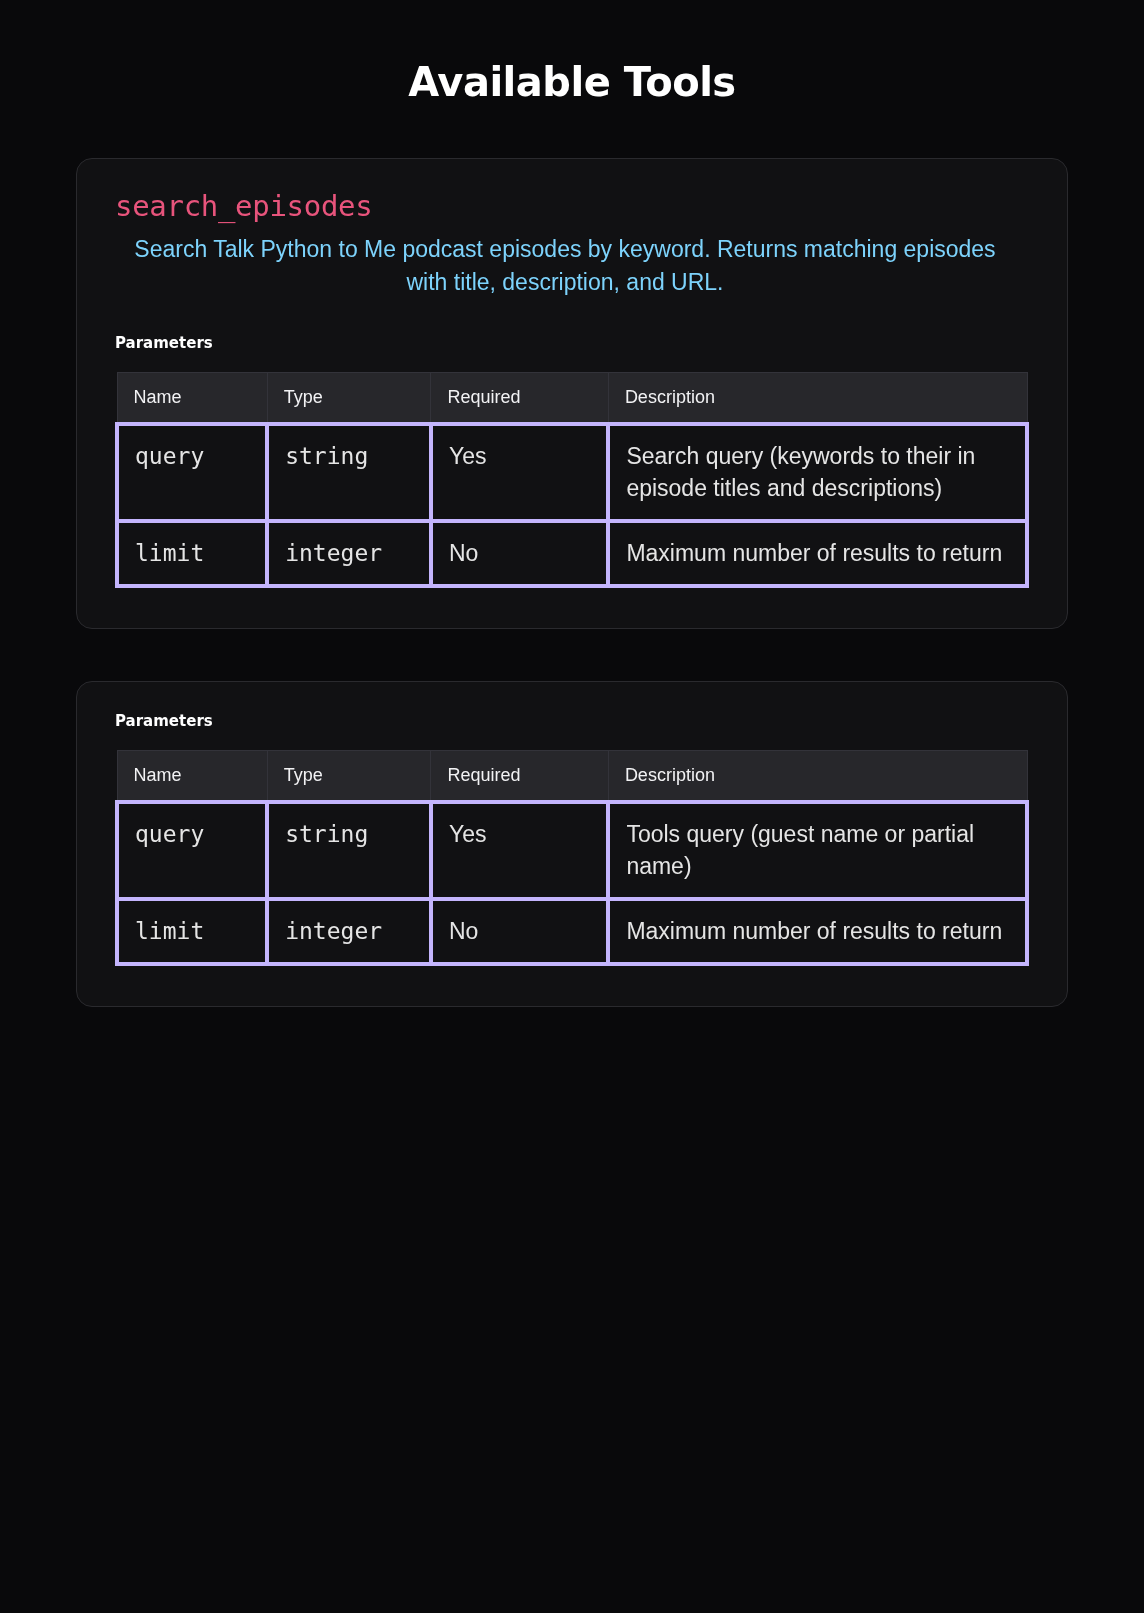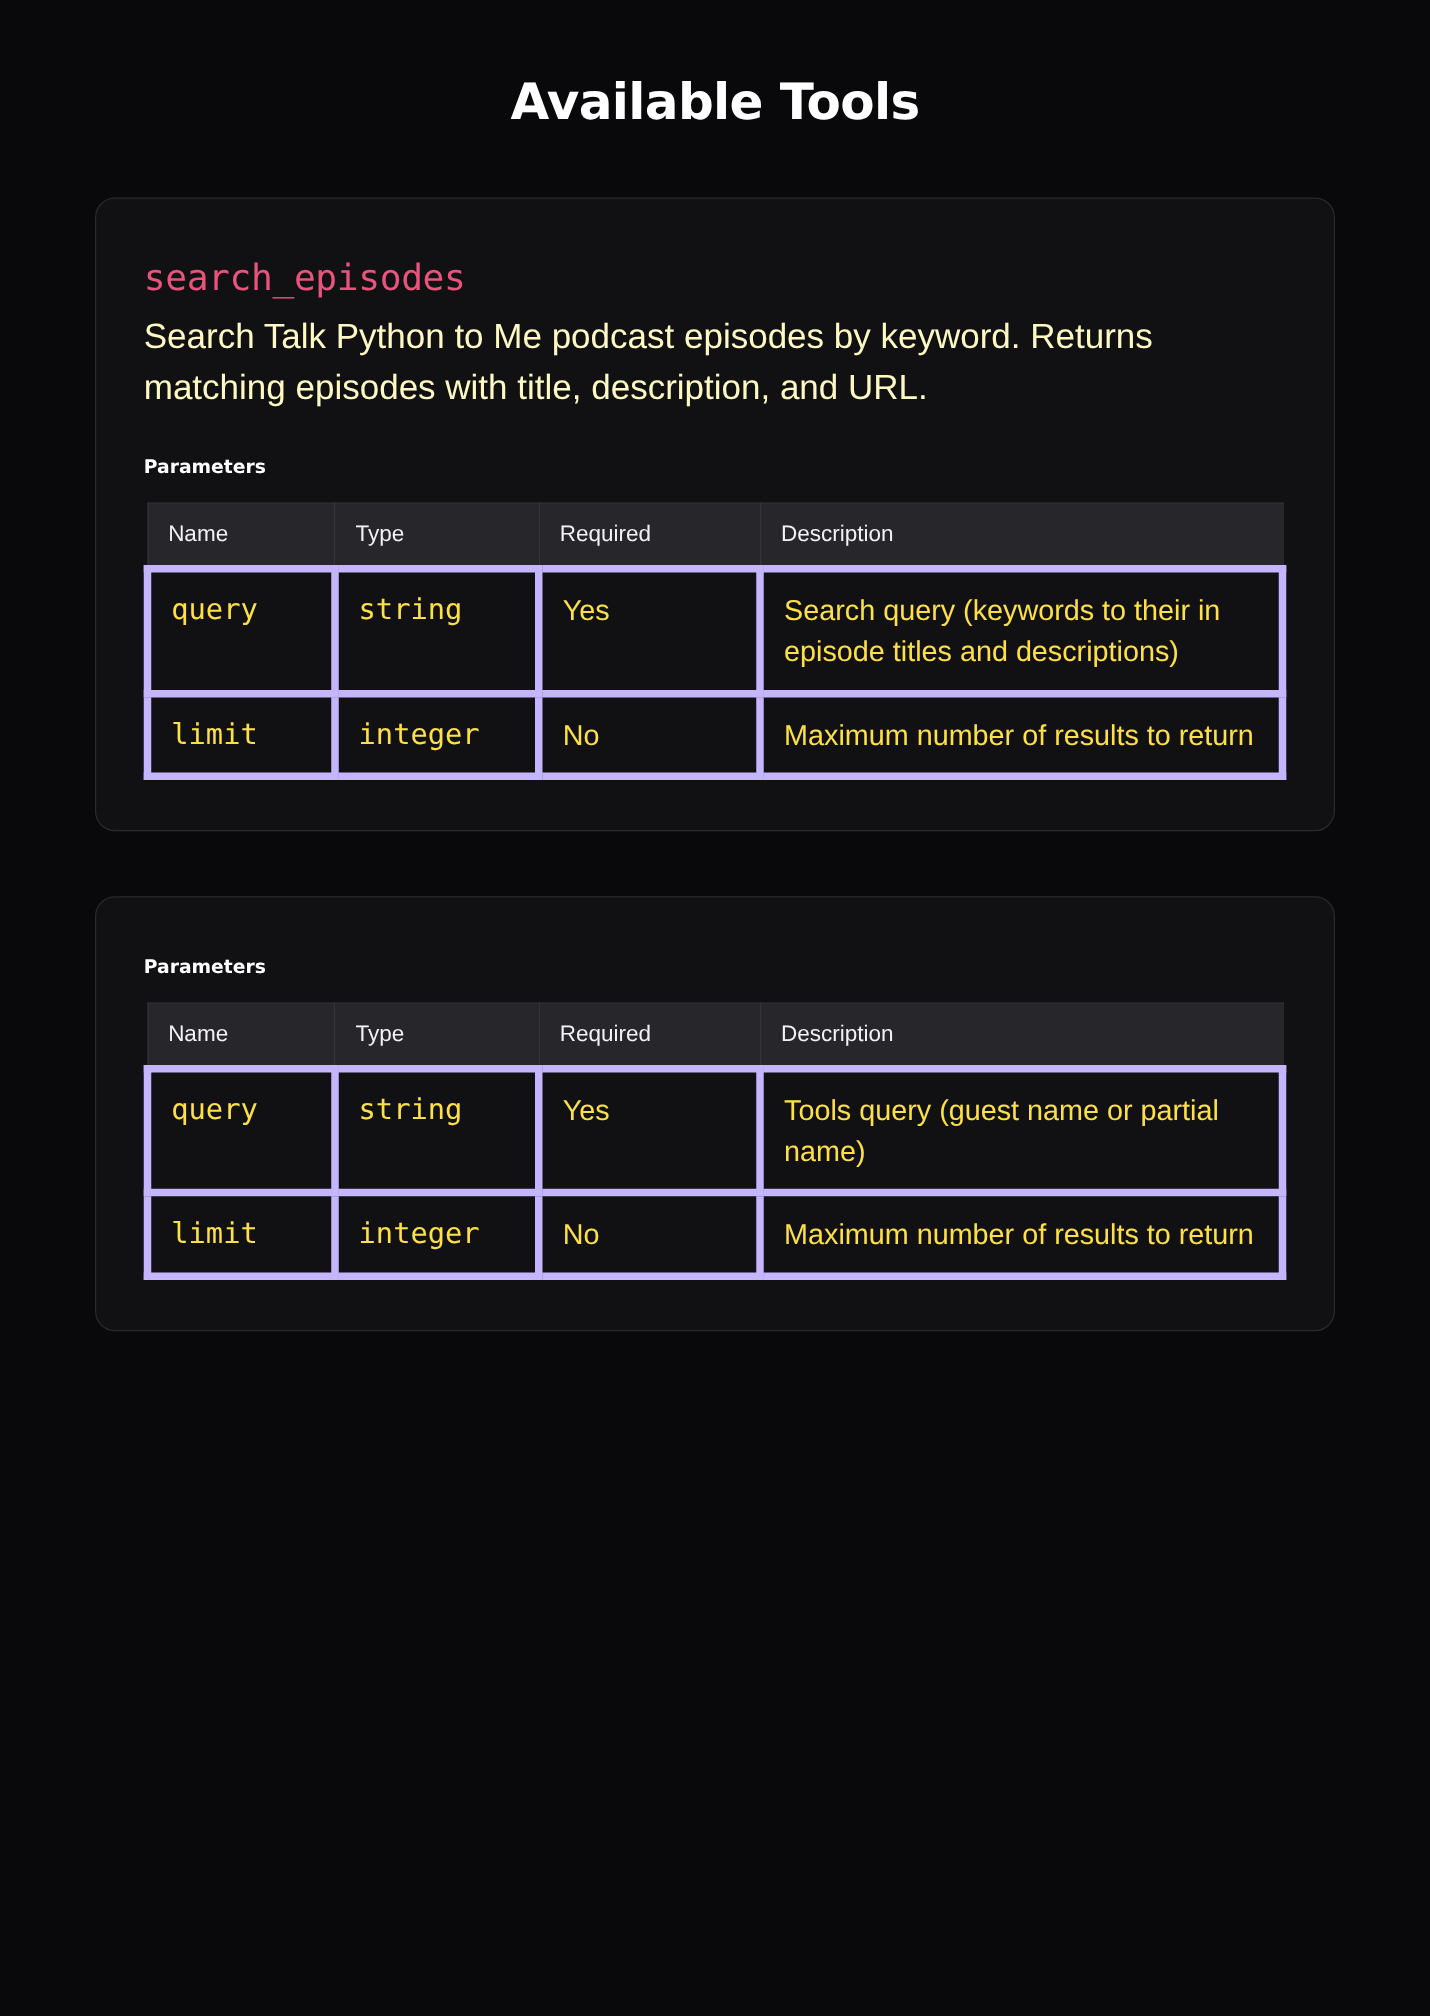--- a/index.html
+++ b/index.html
@@ -33,36 +33,37 @@
     line-height: 1.45;
     color: #dcdce0;
     margin: 52px 0 0 0;
     font-weight: 400;
   }
   .tool-card {
     margin-top: 52px;
     border: 1px solid #2a2a2e;
     border-radius: 16px;
     background: #111113;
-    padding: 46px 38px 40px 38px;
+    padding: 30px 38px 40px 38px;
   }
   .tool-name {
     font-family: "DejaVu Sans Mono", monospace;
     font-size: 29px;
     color: #e8547c;
     letter-spacing: -0.3px;
     margin: 0 0 10px 0;
     font-weight: 400;
   }
   .tool-desc {
-    font-size: 28px;
+    font-size: 23px;
     line-height: 1.45;
-    color: #fef9c3;
+    color: #7dd3fc;
     margin: 0 0 34px 0;
     max-width: 900px;
+    text-align: center;
   }
   .params-heading {
     font-family: "DejaVu Sans", sans-serif;
     font-size: 15px;
     font-weight: 800;
     color: #ffffff;
     margin: 0 0 20px 0;
   }
   table.params {
     width: 100%;
@@ -75,23 +76,23 @@
     text-align: left;
     font-size: 18px;
     font-weight: 400;
     color: #f2f2f4;
     padding: 14px 16px;
     border: 1px solid #33333a;
     vertical-align: middle;
   }
   table.params td {
     font-size: 23px;
-    color: #fde047;
+    color: #e5e5e5;
     padding: 14px 16px;
-    border: 6px solid #c4b5fd;
+    border: 4px solid #c4b5fd;
     vertical-align: top;
     line-height: 1.42;
   }
   td.mono {
     font-family: "DejaVu Sans Mono", monospace;
     color: #e8547c;
     font-size: 22px;
   }
   col.c-name { width: 16.5%; }
   col.c-type { width: 18%; }

